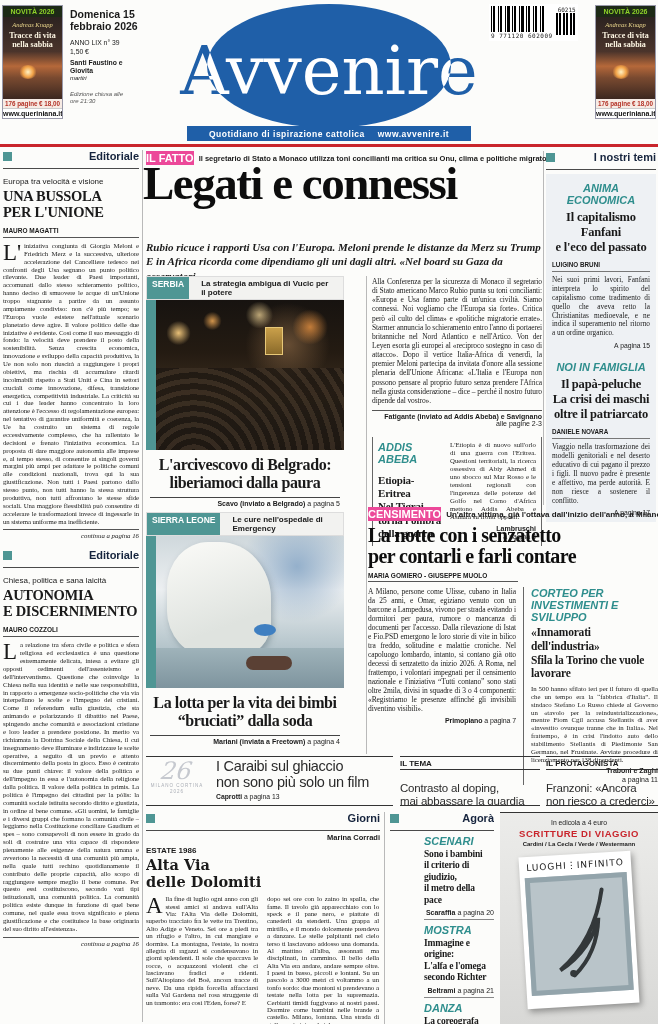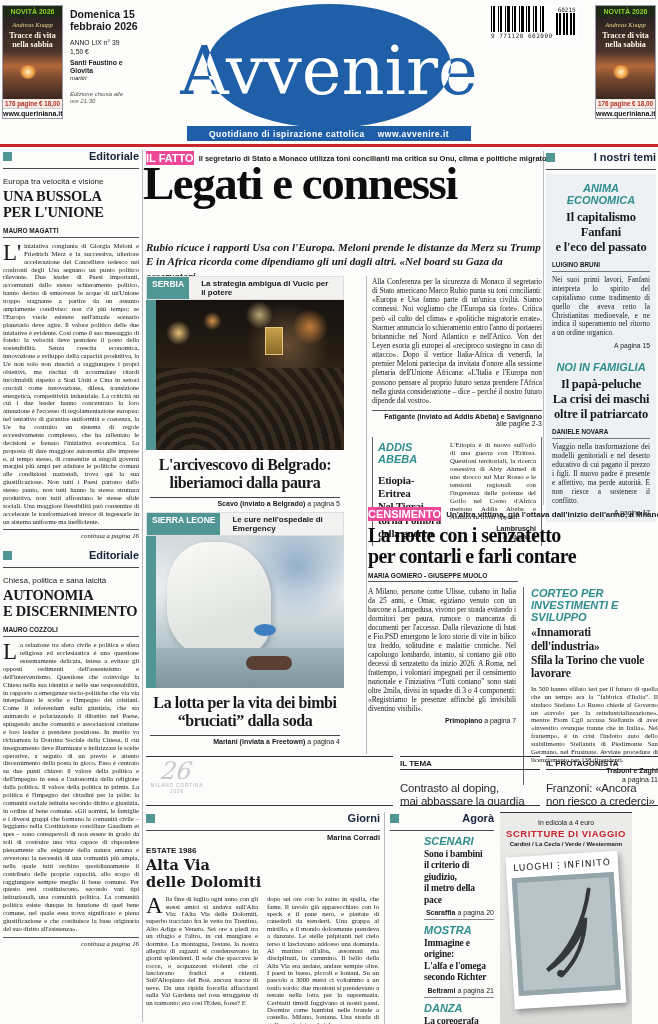--- a/index.html
+++ b/index.html
@@ -155,21 +155,21 @@
   .g-col{width:112px;font-size:6.9px;line-height:1.07;letter-spacing:-.1px;}
 
   
   #agora{left:390px;top:812px;width:104px;height:212px;overflow:hidden;}
   .ag-item{border-bottom:1px solid #888;padding:4px 0 3px;margin-left:34px;}
   .ag-item:last-child{border-bottom:none;}
   .ag-hl{font-weight:bold;font-size:9.5px;line-height:1.2;letter-spacing:-.2px;margin-top:2px;}
   .ag-by{margin-top:3px;}
 
   
-  #btmad{left:500px;top:812px;width:132px;height:212px;background:linear-gradient(180deg,#ececea,#d8d8d6);
+  #btmad{left:500px;top:812px;width:158px;height:212px;background:linear-gradient(180deg,#ececea,#d8d8d6);
          text-align:center;font-family:"Liberation Sans",sans-serif;overflow:hidden;border-top:1px solid #333;}
   .ba-kick{font-size:6.8px;margin-top:6px;}
   .ba-title{color:#c9252c;font-weight:bold;font-size:9.5px;letter-spacing:.5px;margin-top:2px;}
   .ba-auth{font-weight:bold;font-size:6px;margin-top:2px;}
   .ba-cover{width:112px;height:152px;background:#fff;margin:7px auto 0;transform:rotate(-3.5deg);
             box-shadow:2px 3px 6px rgba(0,0,0,.35);padding:6px 5px;box-sizing:border-box;}
   .ba-mag{font-family:"DejaVu Sans",sans-serif;font-size:9px;letter-spacing:1px;color:#222;}
   .ba-photo{margin-top:5px;height:118px;background:#b9c4c9;border:5px solid #93a4ab;box-sizing:border-box;
             display:flex;align-items:center;justify-content:center;}
 </style>
@@ -399,20 +399,27 @@
       </div>
     </div>
   </div>
 
   <div class="bandcell" id="caraibi">
     <div class="mc-logo">
       <div class="mc-mark">26</div>
       <div class="mc-cap pre">MILANO CORTINA
 2026</div>
     </div>
+    <div>
+      <div class="band-hl pre">I Caraibi sul ghiaccio
+non sono più solo un film</div>
+      <div class="band-by">
+        <span class="nm" style="font-weight:bold">Caprotti</span><span> a pagina 13</span>
+      </div>
+    </div>
   </div>
 
   <div class="bandcell" id="tema">
     <div class="band-label">IL TEMA</div>
     <div class="band-hl-s pre">Contrasto al doping,
 mai abbassare la guardia</div>
     <div class="band-by">
       <span style="font-weight:bold">Castellani</span><span> a pagina 12</span>
     </div>
   </div>

